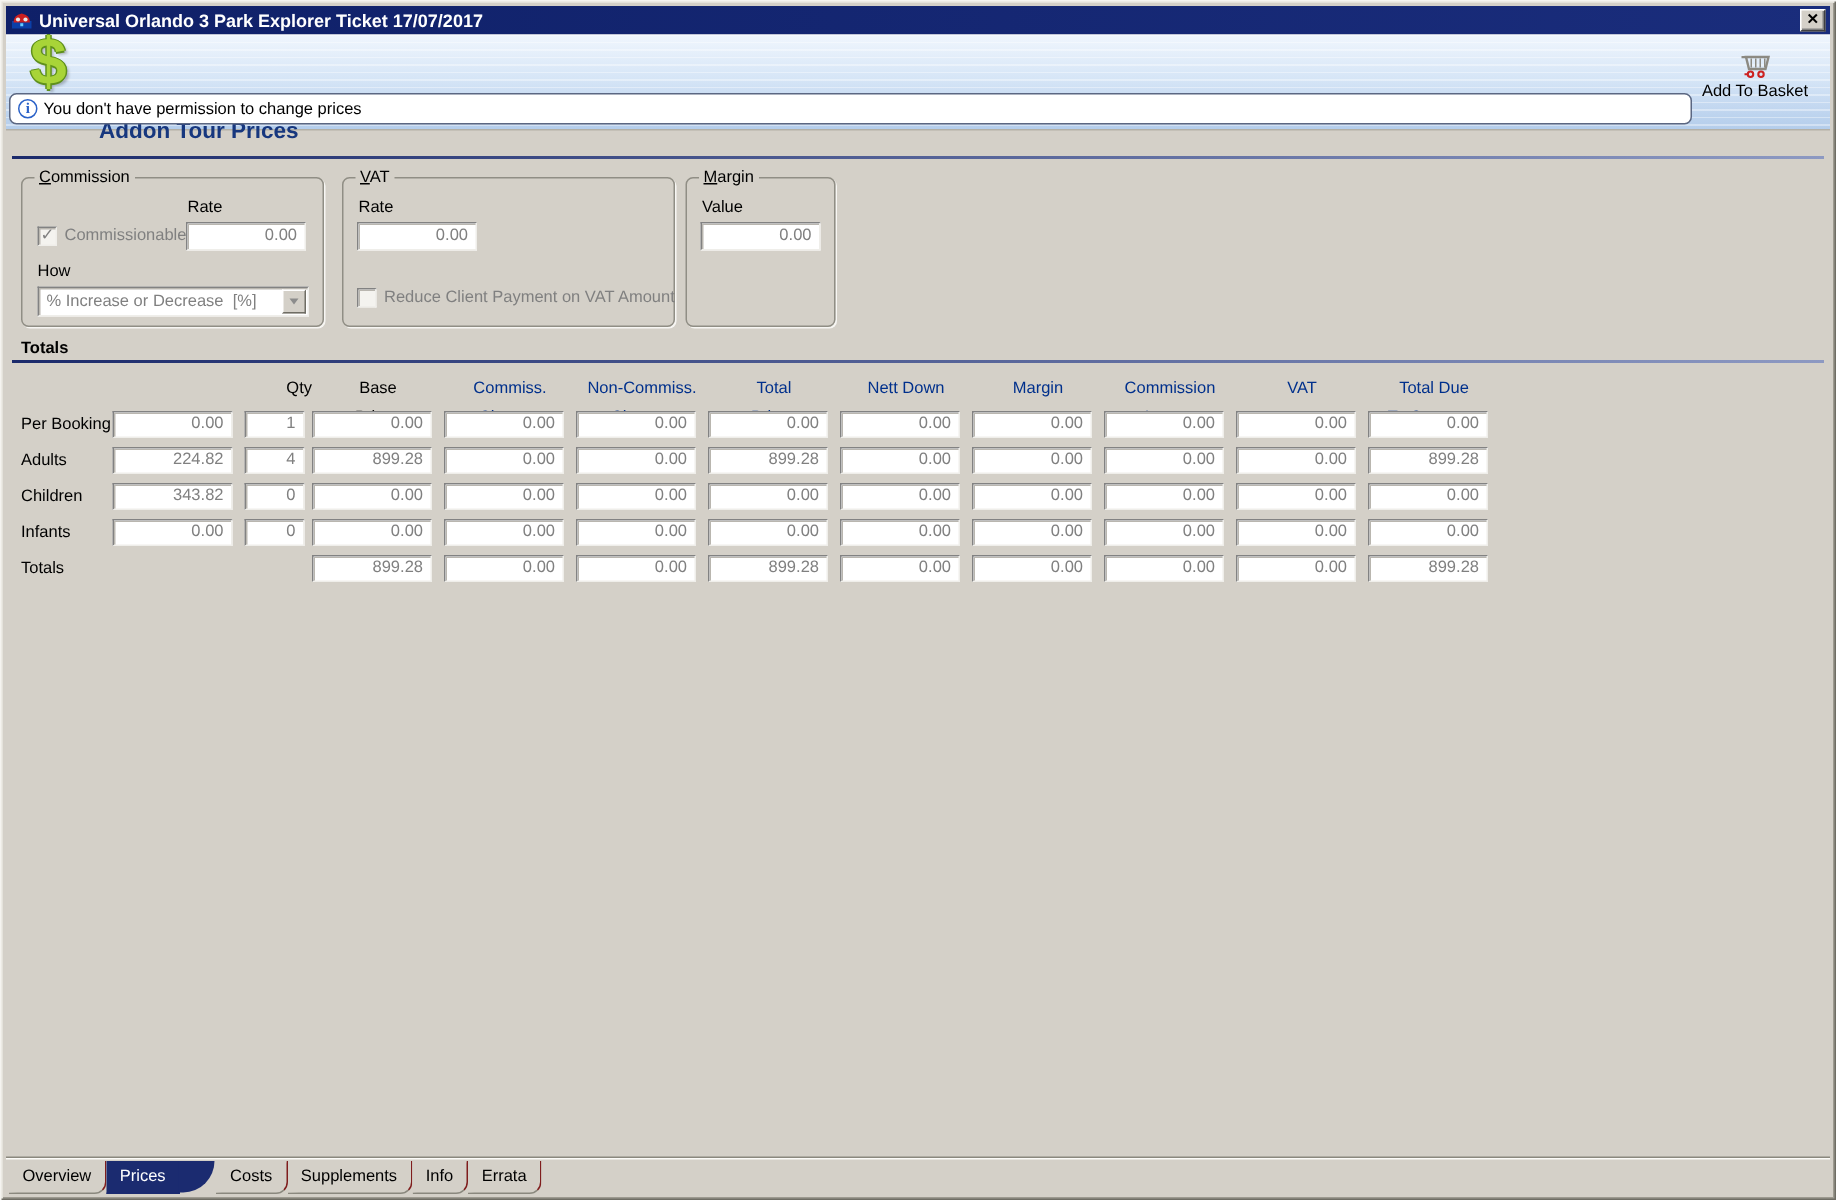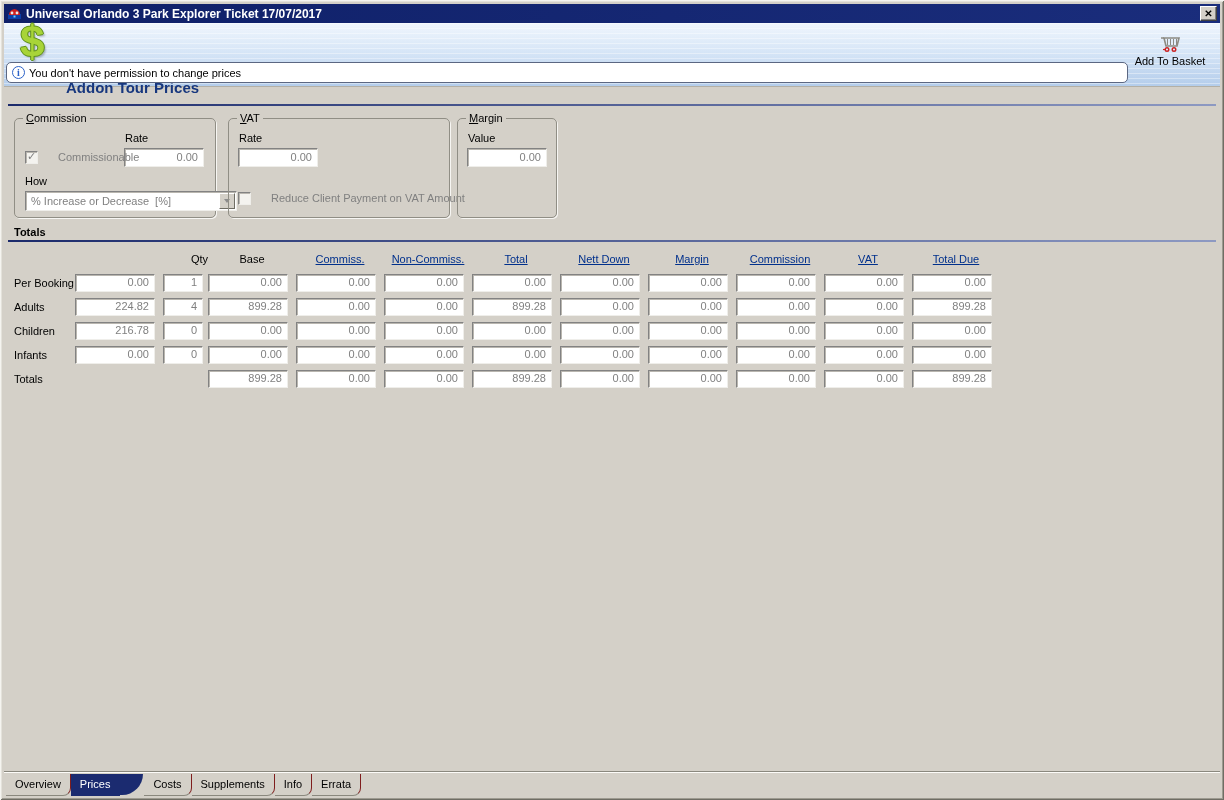--- a/index.html
+++ b/index.html
@@ -72,21 +72,21 @@
   
   .groupbox {
     position:absolute; border:1px solid #908e85; border-radius:5px;
     box-shadow:1px 1px 0 #f7f6f3;
   }
   .groupbox .gb-label {
     position:absolute; top:-7px; left:8px; background:#d4d0c8; padding:0 3px;
   }
   .gb-label::first-letter { text-decoration:underline; }
   .gb-text { position:absolute; white-space:nowrap; }
-  .disabled-text { color:#808080;margin-left:15px; }
+  .disabled-text { color:#808080; }
 
   .field {
     background:#fff; border:1px solid; border-color:#828282 #efeeea #efeeea #828282;
     box-shadow: inset 1px 1px 0 #b9b6af;
     color:#808080; text-align:right; padding:0 5px; line-height:16px; height:19px;
   }
   .gb-field { position:absolute; width:80px; }
 
   .checkbox {
     position:absolute; width:13px; height:13px; background:#f4f3ef;
@@ -121,21 +121,21 @@
     grid-template-columns:61px 88px 45px repeat(9,88px);
     grid-auto-rows:24px;
   }
   .hcell {
     grid-row:1; align-self:start; height:42px;
     display:flex; flex-direction:column; align-items:center; justify-content:flex-start;
     padding-top:3px; text-align:center;
   }
   .hcell span { display:block; line-height:19px; }
   .hcell .h-top:empty { visibility:hidden; }
-  .hcell.link span { color:#00308c; text-decoration:underline; cursor:pointer; }
+  .hcell.link span { color:#00308c; cursor:pointer; }
   .rowlabel { display:flex; align-items:center; color:#000; }
   .cell { display:flex; align-items:center; }
   .cell .field { height:18px; line-height:15px; }
   .w80 { width:80px; } .w40 { width:40px; }
 
   
   .tabbar {
     position:absolute; left:4px; right:4px; top:771px; height:25px;
     background:#d4d0c8; border-top:1px solid #8a887e;
     box-shadow: inset 0 1px 0 #fcfbf8;
@@ -200,21 +200,21 @@
 
   <div class="rule" style="top:104px"></div>
 
   <div class="groupbox" style="left:14px; top:118px; width:202px; height:100px;">
     <span class="gb-label">Commission</span>
     <span class="gb-text" style="left:110px; top:13px;">Rate</span>
     <div class="field gb-field" style="left:109px; top:29px;">0.00</div>
     <div class="checkbox checked" style="left:10px; top:32px;"></div>
     <span class="gb-text disabled-text" style="left:28px; top:32px;">Commissionable</span>
     <span class="gb-text" style="left:10px; top:56px;">How</span>
-    <div class="combo" style="left:10px; top:72px; width:212px;">
+    <div class="combo" style="left:10px; top:72px; width:181px;">
       <span class="combo-text">% Increase or Decrease  [%]</span>
       <span class="combo-btn">
           <span class="combo-arrow"></span>
         </span>
     </div>
   </div>
 
   <div class="groupbox" style="left:228px; top:118px; width:222px; height:100px;">
     <span class="gb-label">VAT</span>
     <span class="gb-text" style="left:10px; top:13px;">Rate</span>
@@ -336,21 +336,21 @@
         <div class="field w80">0.00</div>
       </div>
       <div class="cell" style="grid-area: 3 / 11;">
         <div class="field w80">0.00</div>
       </div>
       <div class="cell" style="grid-area: 3 / 12;">
         <div class="field w80">899.28</div>
       </div>
       <div class="rowlabel" style="grid-area: 4 / 1;">Children</div>
       <div class="cell" style="grid-area: 4 / 2;">
-        <div class="field w80">216.78</div>
+        <div class="field w80">343.82</div>
       </div>
       <div class="cell" style="grid-area: 4 / 3;">
         <div class="field w40">0</div>
       </div>
       <div class="cell" style="grid-area: 4 / 4;">
         <div class="field w80">0.00</div>
       </div>
       <div class="cell" style="grid-area: 4 / 5;">
         <div class="field w80">0.00</div>
       </div>

